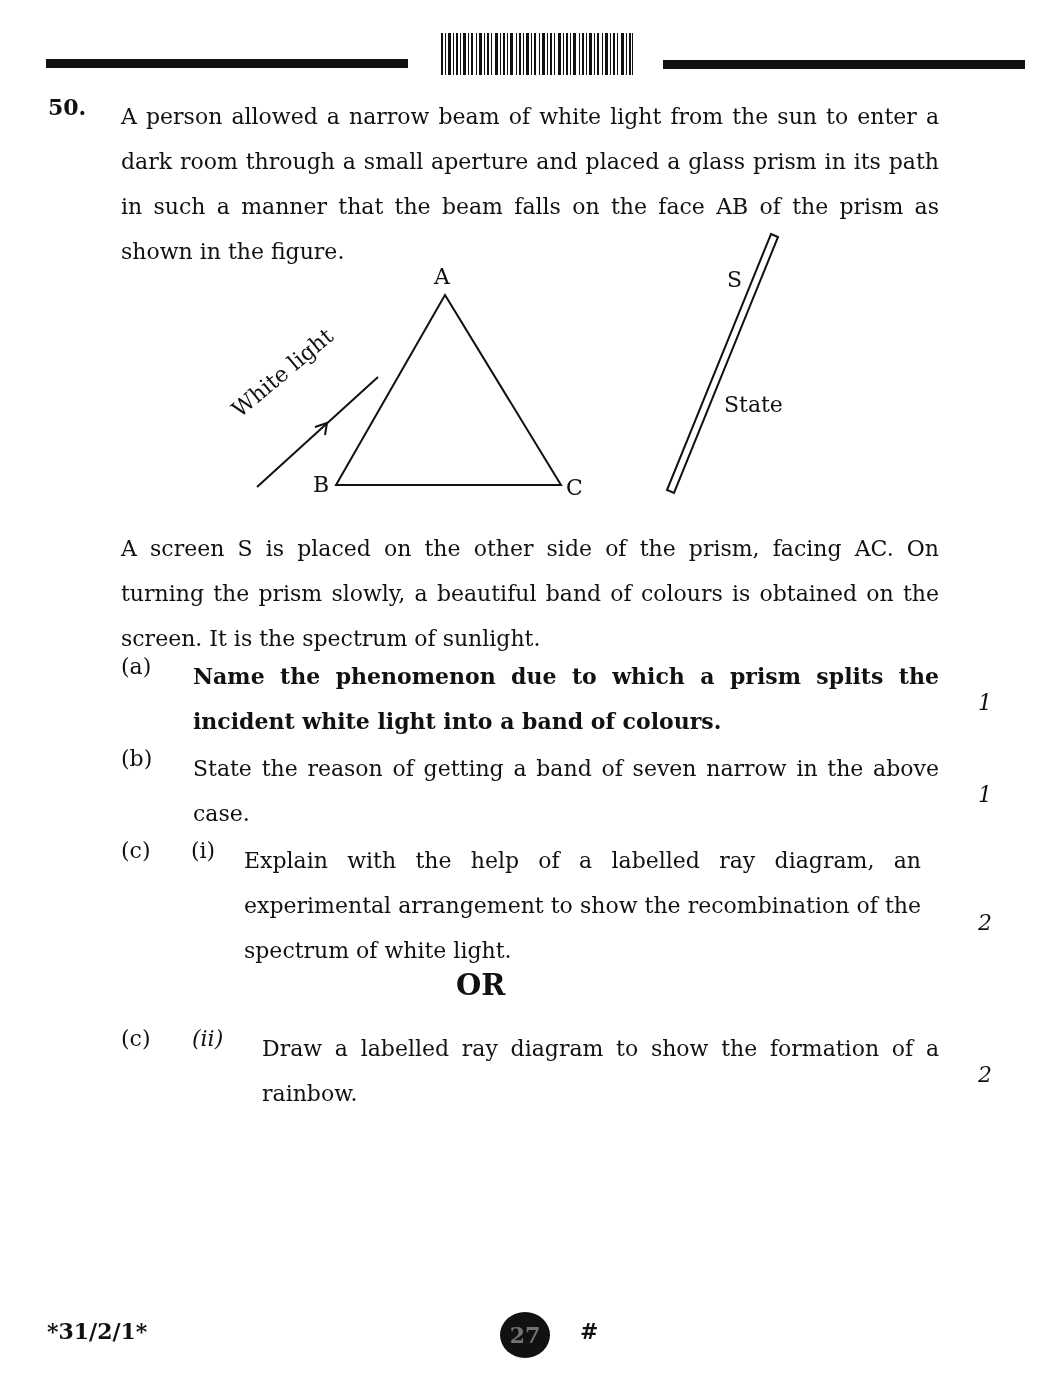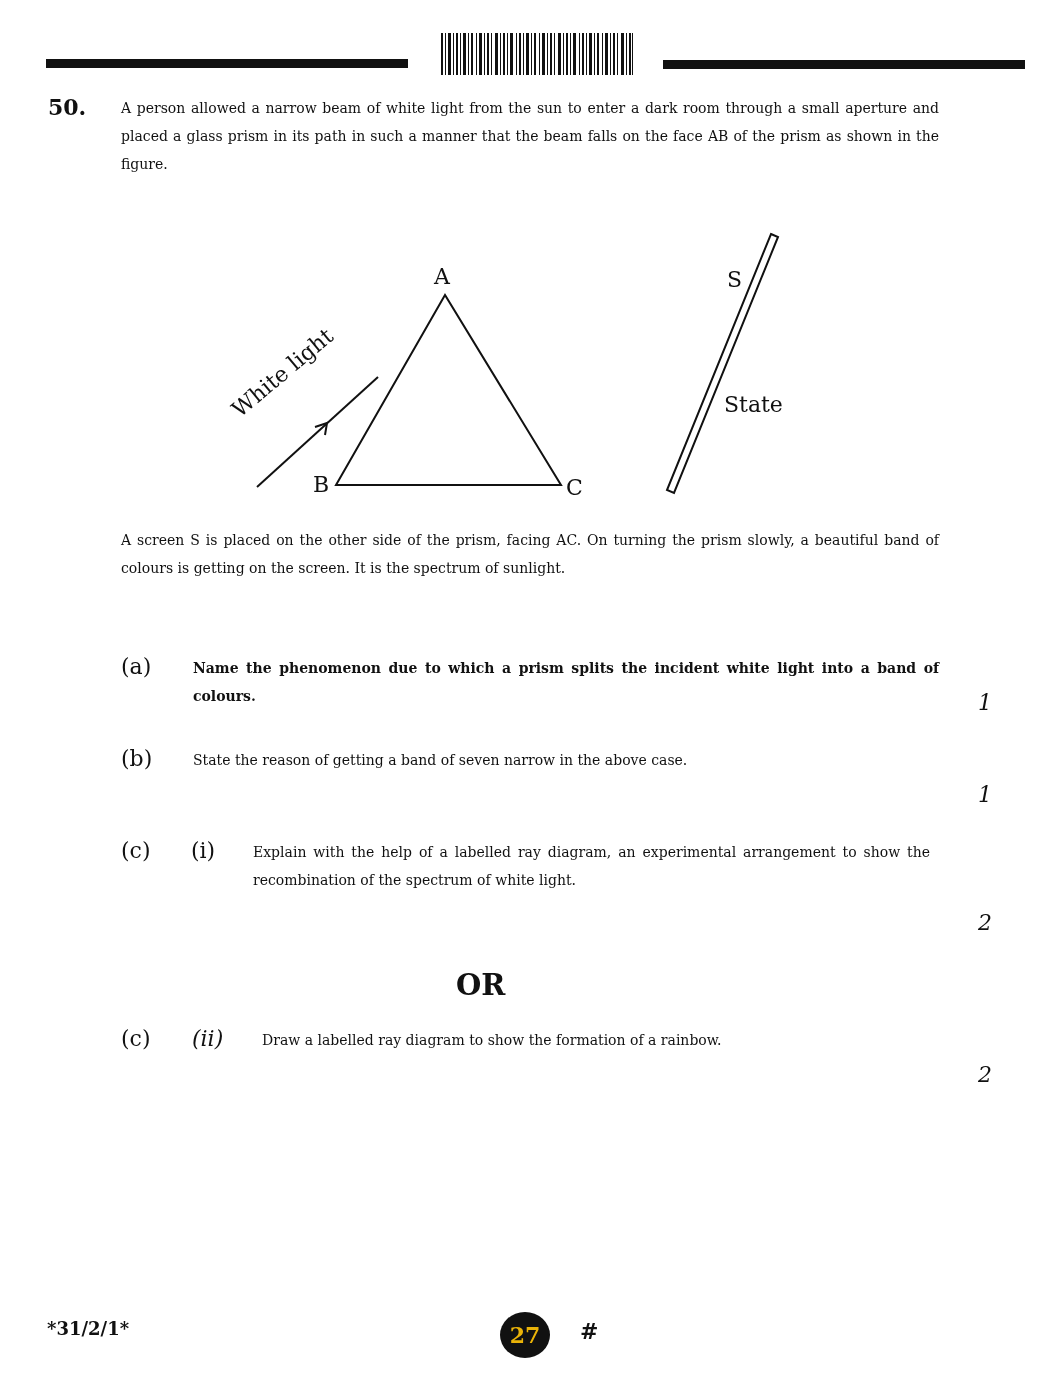--- a/index.html
+++ b/index.html
@@ -1,29 +1,29 @@
 <!DOCTYPE html>
 <html><head>
 <meta charset="utf-8">
 <style>
   html, body { margin: 0; padding: 0; background: #ffffff; }
   body { width: 1046px; height: 1386px; position: relative; overflow: hidden;
          font-family: "DejaVu Serif", "Liberation Serif", serif; color: #111; }
   .bar { position: absolute; background: #111; height: 9px; }
   .barcode { position: absolute; left: 441px; top: 33px; width: 192px; height: 42px; }
   .qnum { position: absolute; left: 48px; top: 94px; font-size: 22px; font-weight: bold; }
-  .para { position: absolute; left: 121px; width: 818px; font-size: 14px; line-height: 28px;
+  .para { position: absolute; left: 121px; width: 818px; font-size: 22px; line-height: 45px;
           text-align: justify; text-align-last: left; margin: 0; }
   .figure { position: absolute; left: 230px; top: 230px; width: 600px; height: 280px; }
   .label { position: absolute; font-size: 22px; }
   .marks { position: absolute; left: 978px; font-size: 22px; font-style: italic; }
   .or { position: absolute; left: 456px; top: 968px; font-size: 29px; font-weight: bold; }
-  .footer-code { position: absolute; left: 47px; top: 1318px; font-size: 18px; font-weight: bold; }
+  .footer-code { position: absolute; left: 47px; top: 1318px; font-size: 22px; font-weight: bold; }
   .page-badge { position: absolute; left: 500px; top: 1312px; width: 50px; height: 46px; border-radius: 50%;
-                background: #111; color: #eab308; font-weight: bold; font-size: 22px;
+                background: #111; color: #737373; font-weight: bold; font-size: 22px;
                 display: flex; align-items: center; justify-content: center; }
   .hash { position: absolute; left: 580px; top: 1318px; font-size: 22px; font-weight: bold; }
 </style>
 </head>
 <body>
 
 <div class="bar" style="left:46px; top:59px; width:362px;"></div>
 <div class="bar" style="left:663px; top:60px; width:362px;"></div>
 <svg class="barcode" viewBox="0 0 192 42">
   <g fill="#111">
@@ -91,33 +91,33 @@
     <polygon points="541,4 548,7 444,263 437,260" fill="#fff" stroke="#111" stroke-width="2"></polygon>
   </svg>
   <div class="label" style="left:204px; top:34px;">A</div>
   <div class="label" style="left:83px; top:242px;">B</div>
   <div class="label" style="left:336px; top:245px;">C</div>
   <div class="label" style="left:5px; top:170px; transform:rotate(-40deg); transform-origin:left center; white-space:nowrap;">White light</div>
   <div class="label" style="left:497px; top:37px;">S</div>
   <div class="label" style="left:494px; top:162px;">State</div>
 </div>
 
-<p class="para" style="top:526px;">A screen S is placed on the other side of the prism, facing AC. On turning the prism slowly, a beautiful band of colours is getting on the screen. It is the spectrum of sunlight.</p>
+<p class="para" style="top:526px;">A screen S is placed on the other side of the prism, facing AC. On turning the prism slowly, a beautiful band of colours is obtained on the screen. It is the spectrum of sunlight.</p>
 
 <div class="label" style="left:121px; top:654px;">(a)</div>
 <p class="para" style="left:193px; width:746px; top:654px;font-weight:bold;">Name the phenomenon due to which a prism splits the incident white light into a band of colours.</p>
 <div class="marks" style="top:690px;">1</div>
 
 <div class="label" style="left:121px; top:746px;">(b)</div>
 <p class="para" style="left:193px; width:746px; top:746px;">State the reason of getting a band of seven narrow in the above case.</p>
 <div class="marks" style="top:782px;">1</div>
 
 <div class="label" style="left:121px; top:838px;">(c)</div>
 <div class="label" style="left:191px; top:838px;">(i)</div>
-<p class="para" style="left:253px; width:677px; top:838px;">Explain with the help of a labelled ray diagram, an experimental arrangement to show the recombination of the spectrum of white light.</p>
+<p class="para" style="left:244px; width:677px; top:838px;">Explain with the help of a labelled ray diagram, an experimental arrangement to show the recombination of the spectrum of white light.</p>
 <div class="marks" style="top:910px;">2</div>
 
 <div class="or">OR</div>
 
 <div class="label" style="left:121px; top:1026px;">(c)</div>
 <div class="label" style="left:192px; top:1026px;font-style:italic;">(ii)</div>
 <p class="para" style="left:262px; width:677px; top:1026px;">Draw a labelled ray diagram to show the formation of a rainbow.</p>
 <div class="marks" style="top:1062px;">2</div>
 
 <div class="footer-code">*31/2/1*</div>

